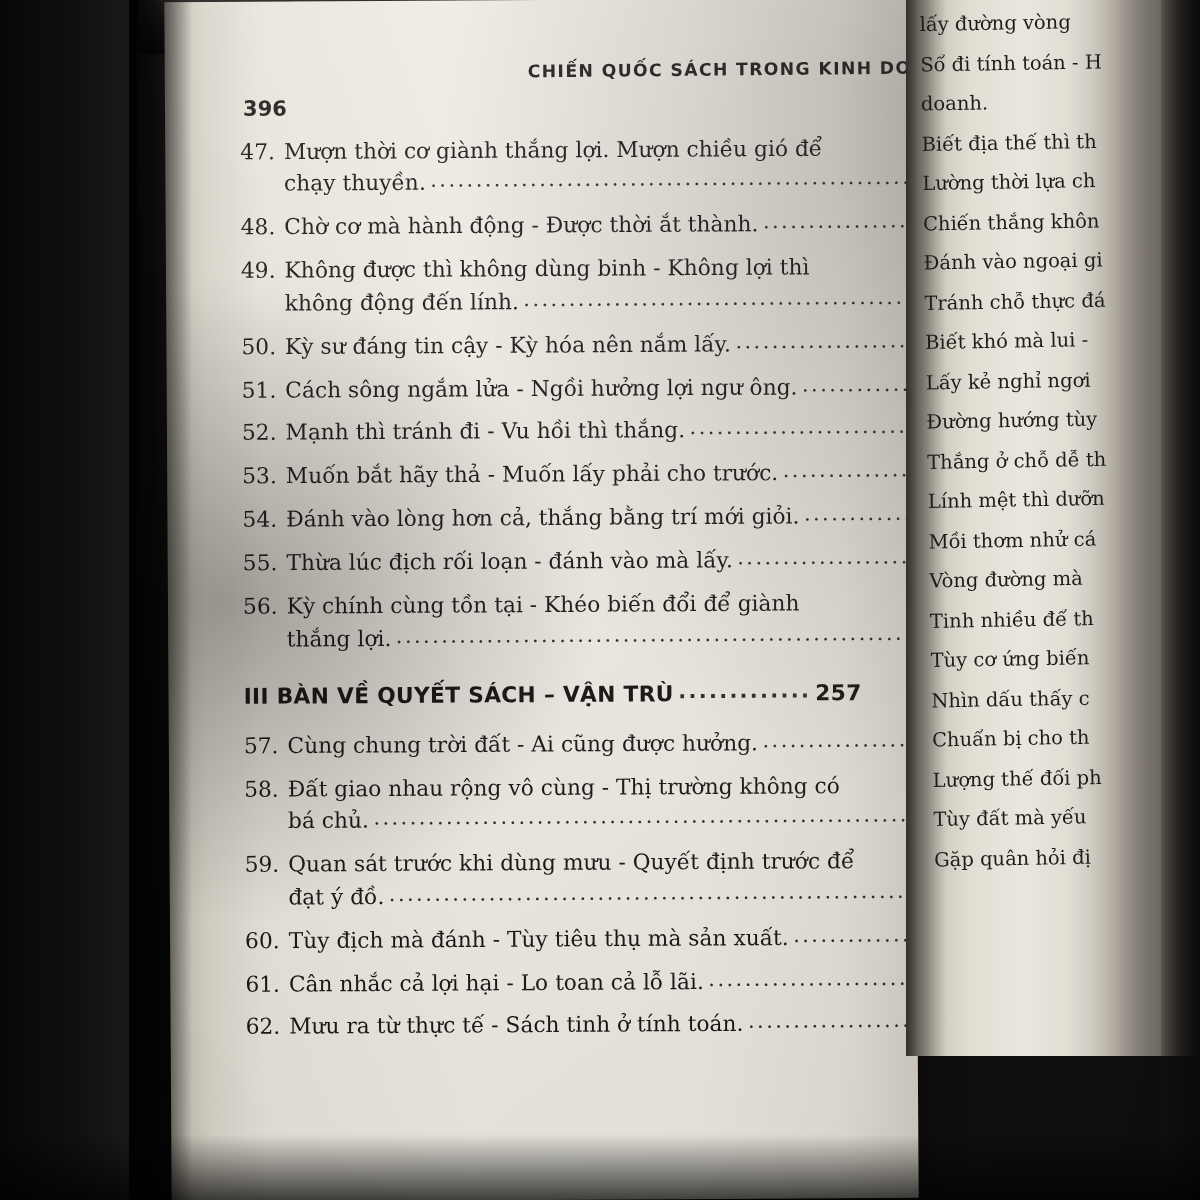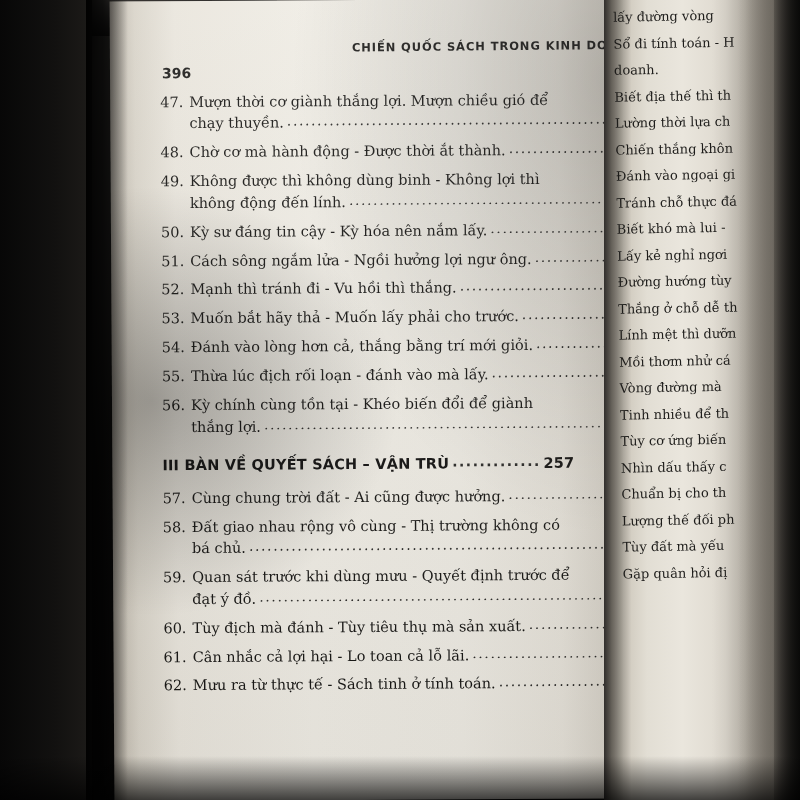--- a/index.html
+++ b/index.html
@@ -197,21 +197,21 @@
   .section-head .sh-text { flex: 0 1 auto; white-space: nowrap; }
   .section-head .dots::before { letter-spacing: 1.5px; }
   .section-head .pg { font-family: "DejaVu Sans", sans-serif; font-weight: bold; }
 
   
   .page-right {
     position: absolute;
     left: 604px;
     top: 0;
     width: 196px;
-    height: 800px;
+    height: 704px;
     overflow: hidden;
     z-index: 4;
   }
   .page-right-sheet {
     position: absolute;
     inset: 0;
     background:
       linear-gradient(90deg, #6e6862 0%, #a9a296 4%, #cdc7bb 10%, #e2ded4 22%, #eae6dd 40%, #ded9cf 62%, #b9b2a6 80%, #8e877c 92%, #5c564f 100%);
   }
   .page-right-sheet::after {

